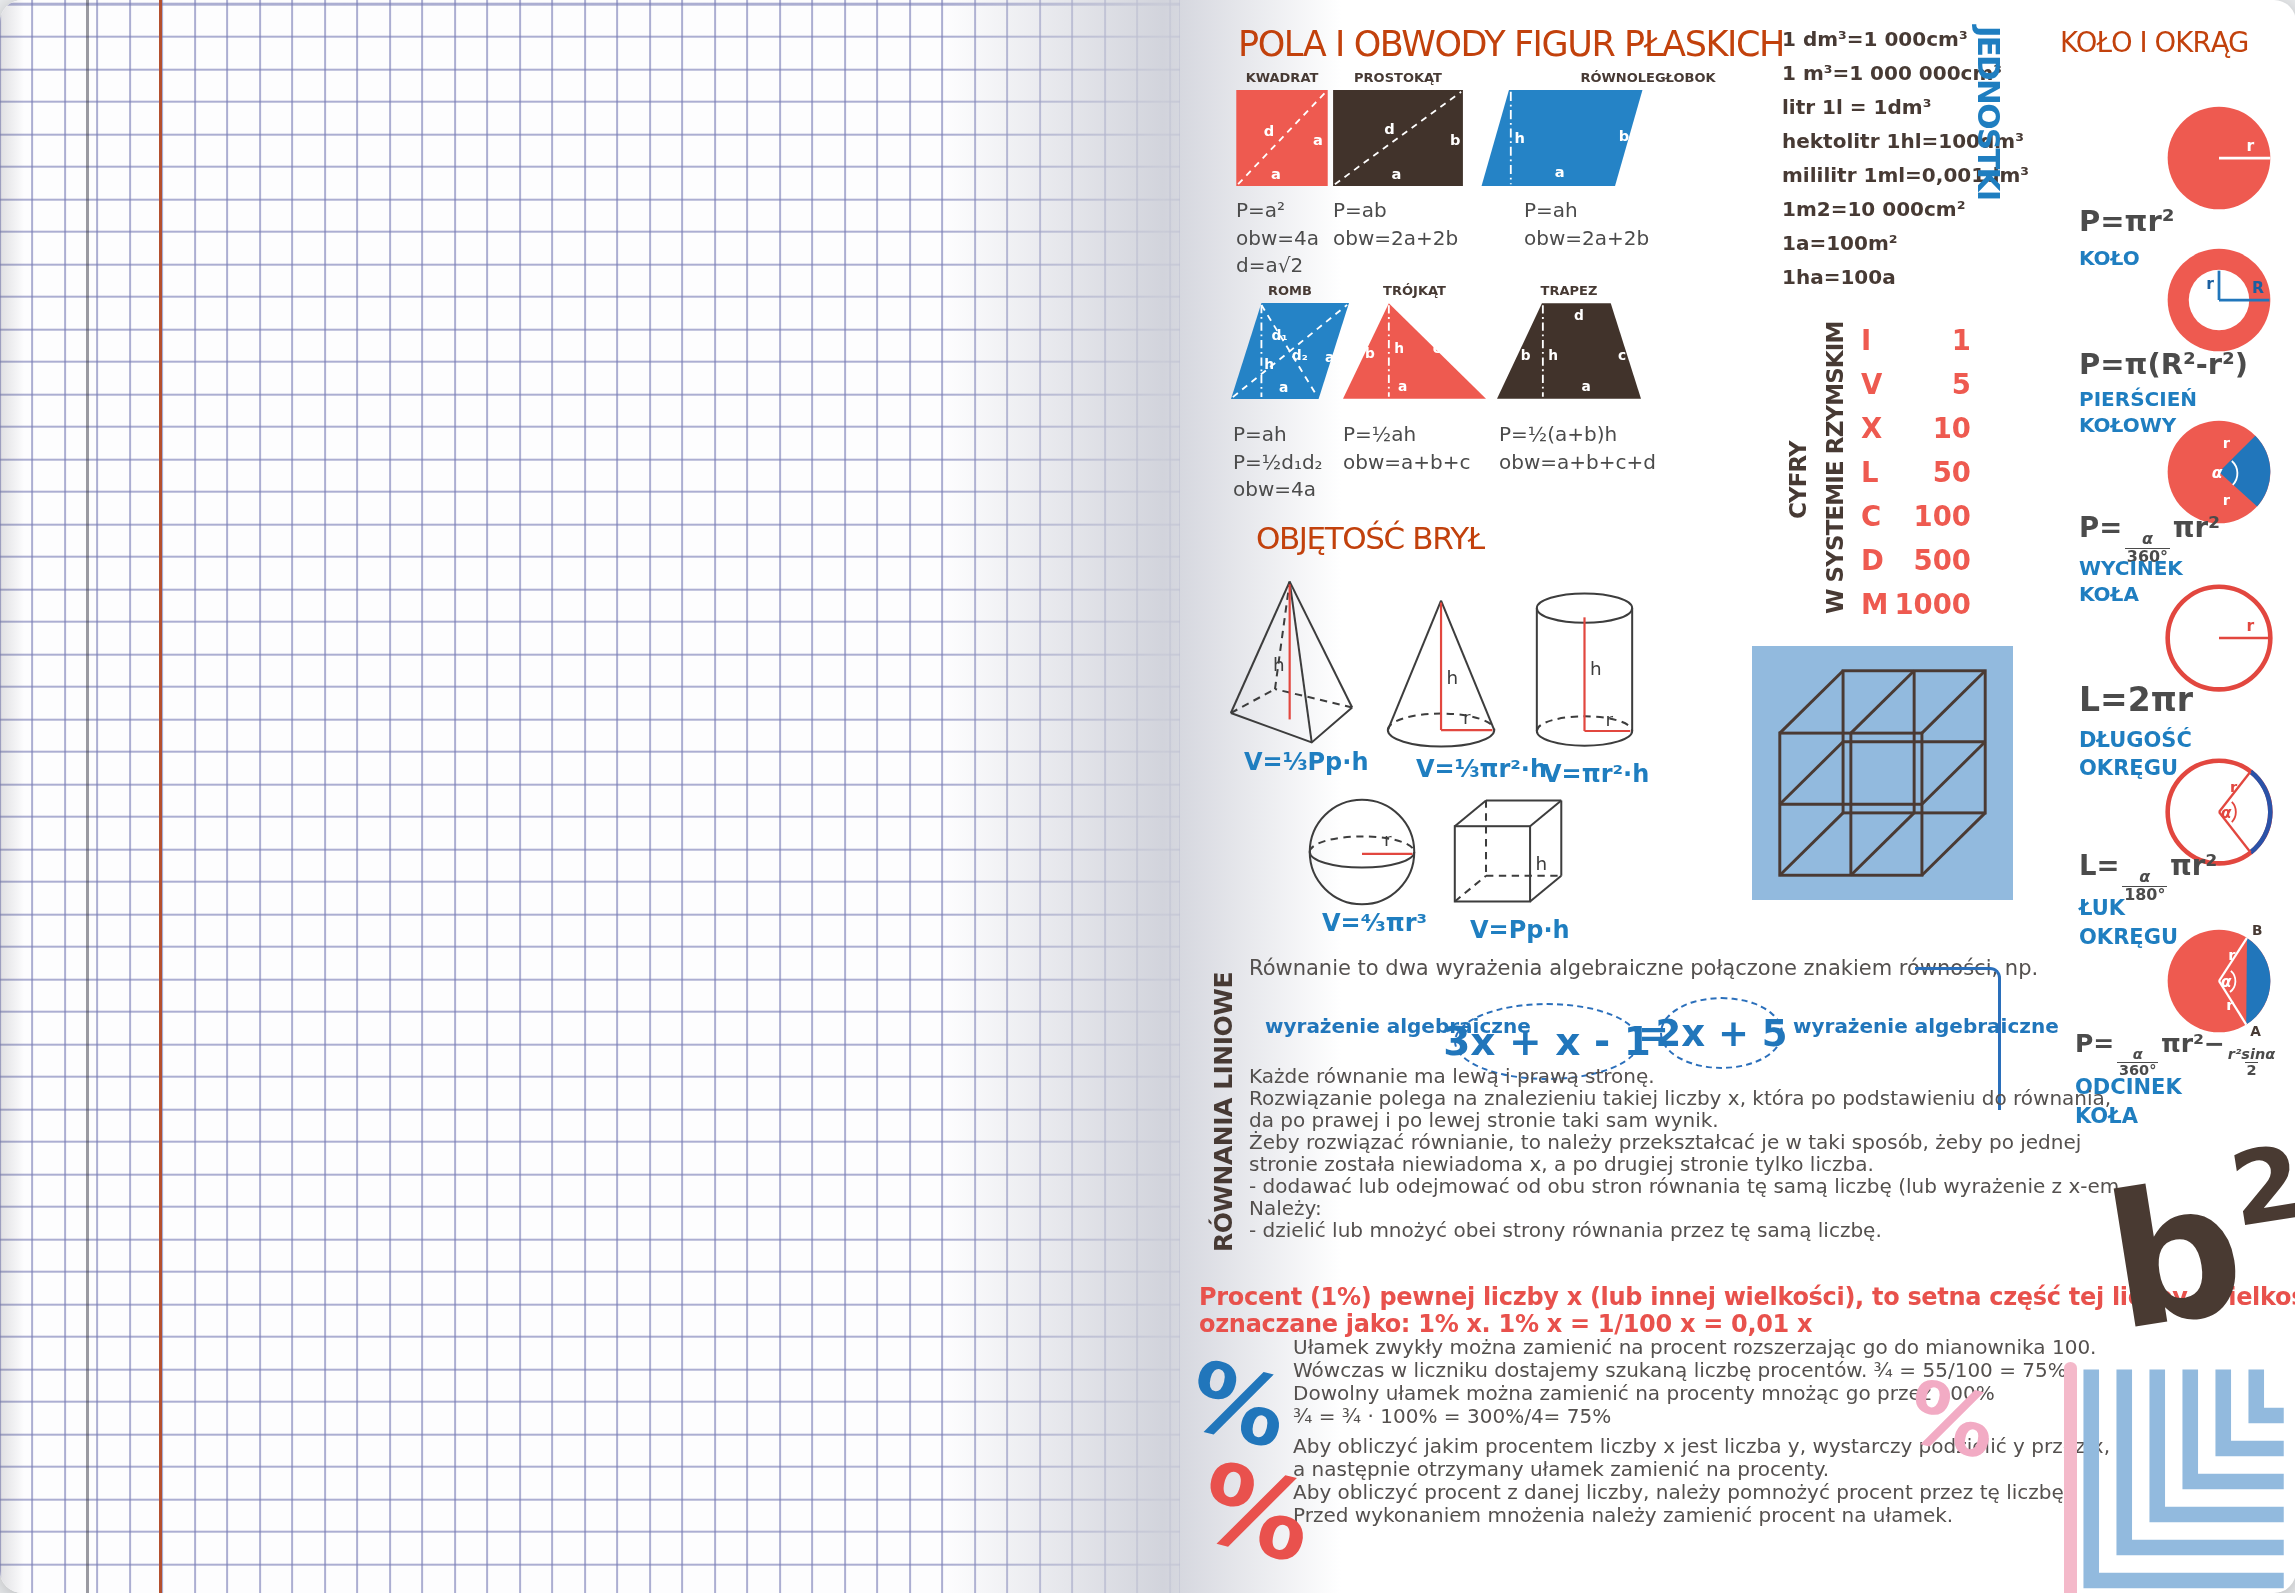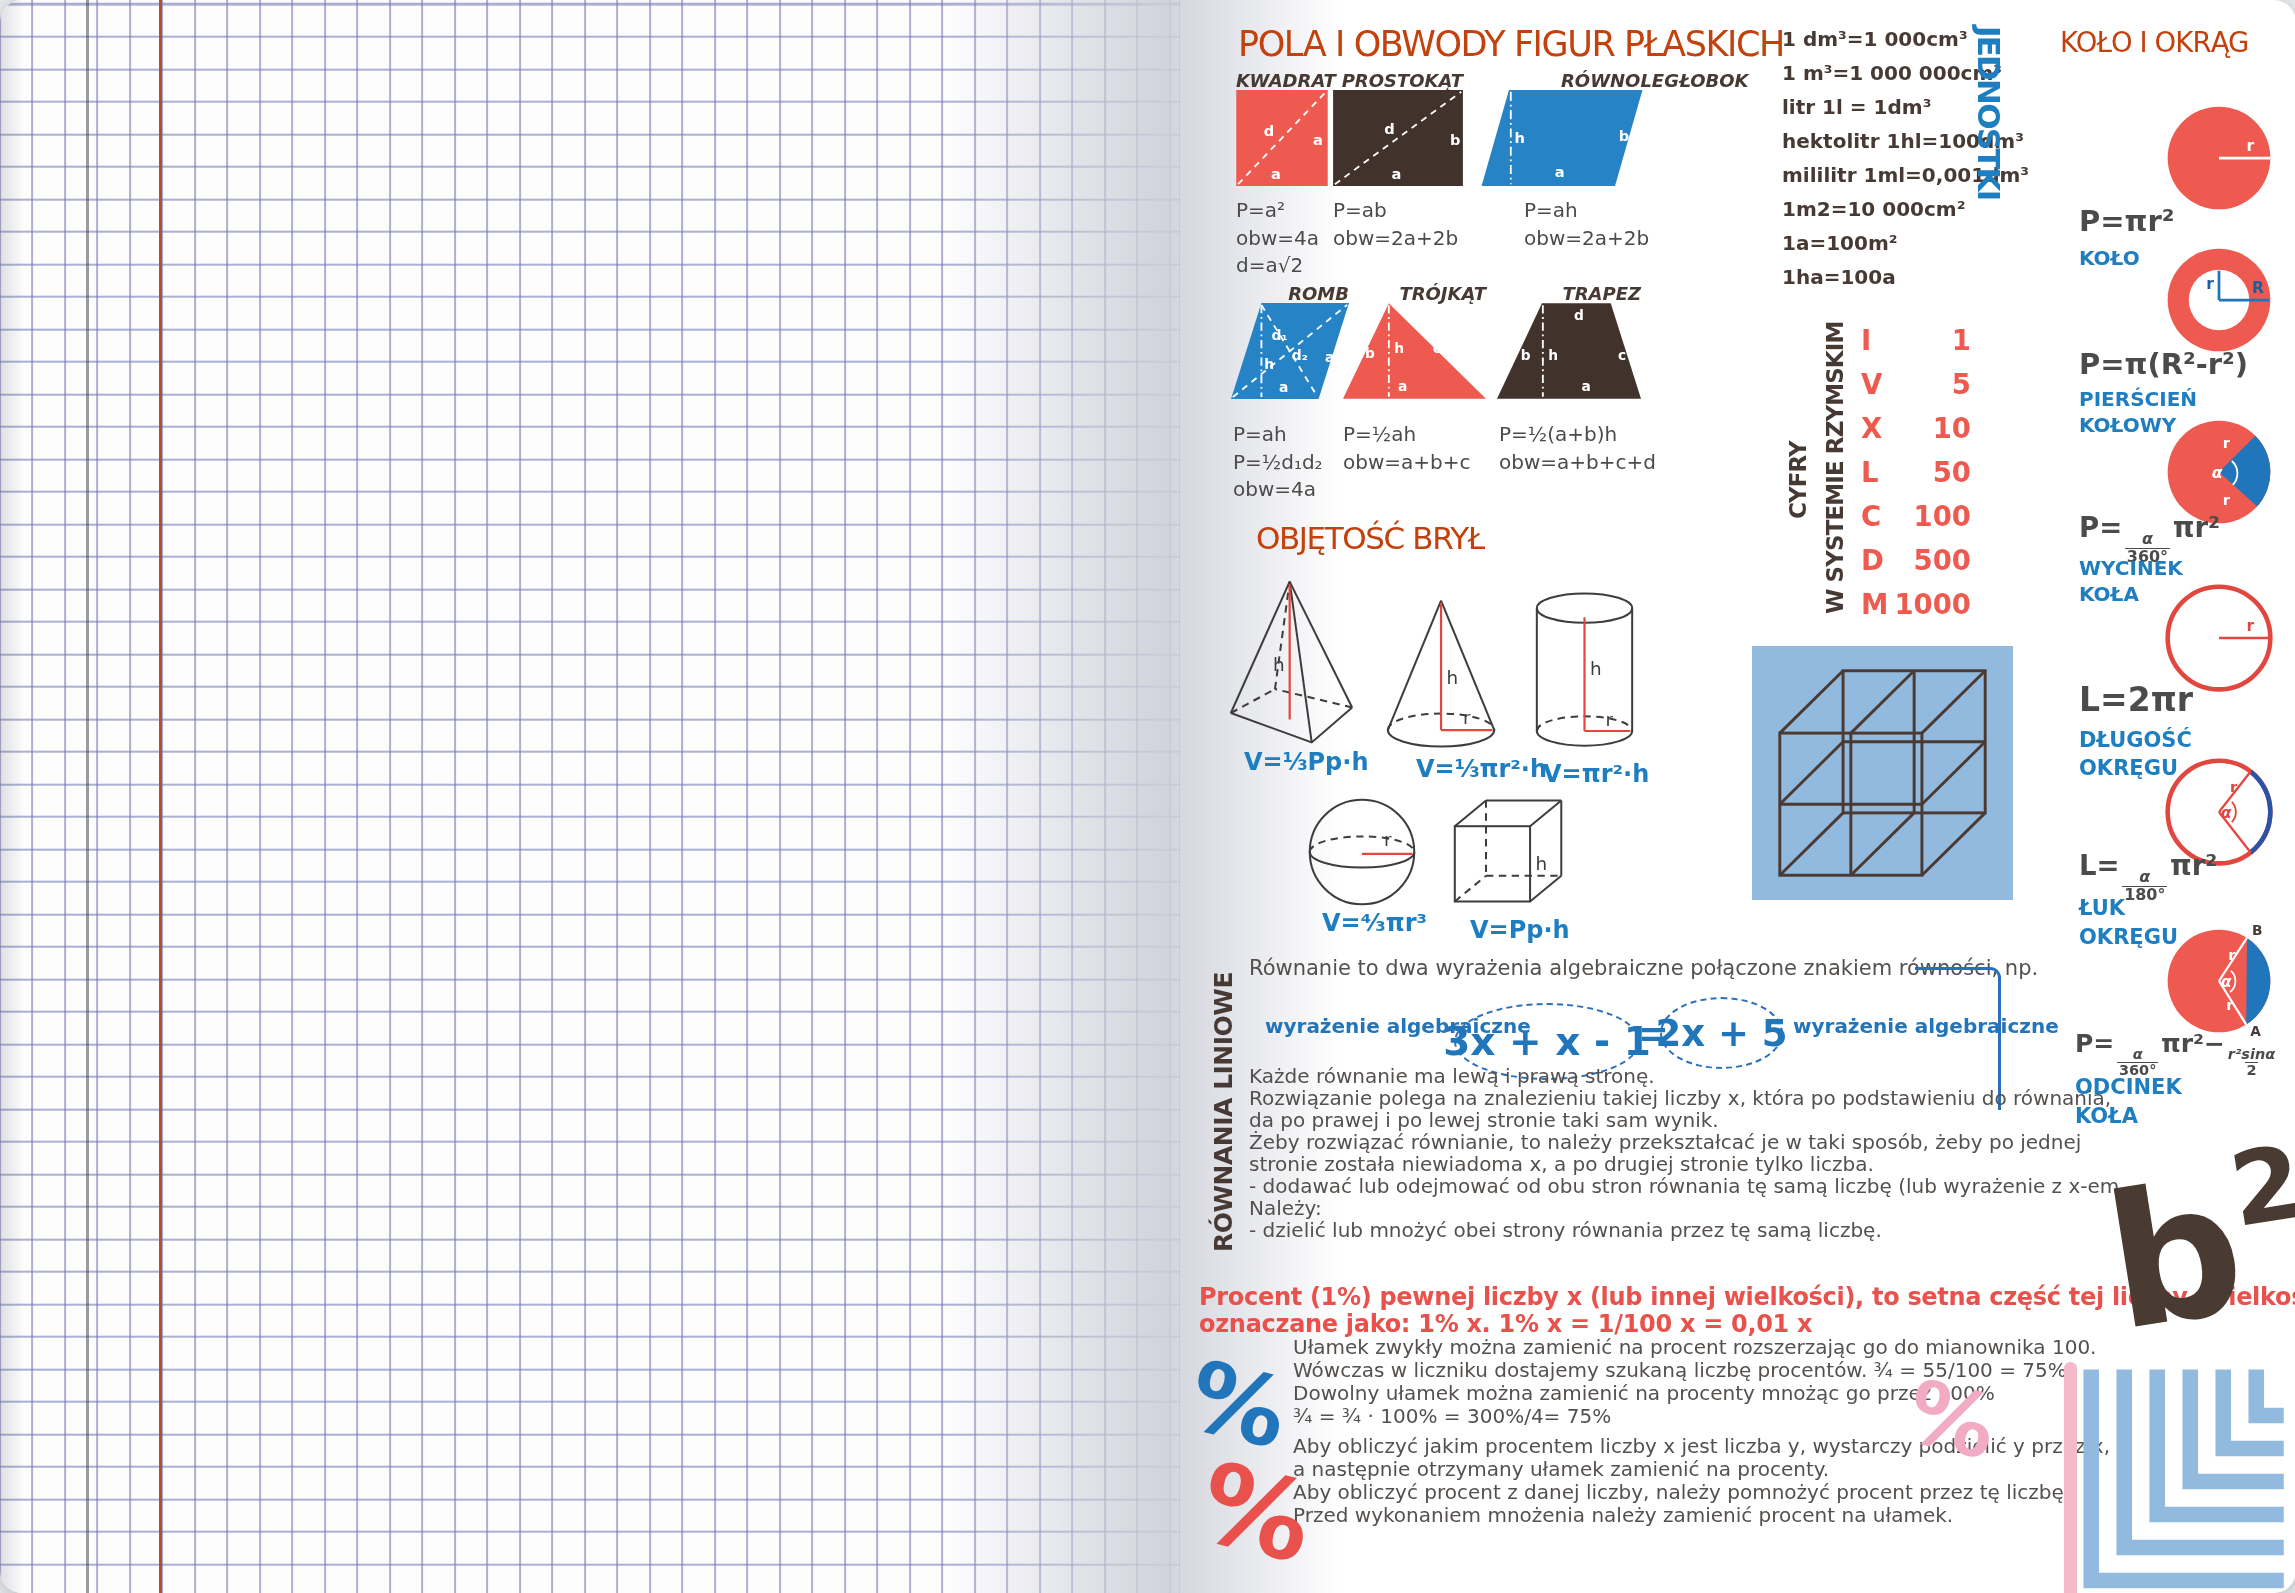--- a/index.html
+++ b/index.html
@@ -14,21 +14,21 @@
     background-position:-0.9px 3.7px;}
   .margin-line{position:absolute;left:159px;top:0;width:2.8px;height:100%;background:#b4502e;}
   .edge-line{position:absolute;left:86px;top:0;width:2.8px;height:100%;background:rgba(55,55,68,.5);}
   .edge-shade{position:absolute;left:0;top:0;width:24px;height:100%;
     background:linear-gradient(to right, rgba(90,90,102,.18), rgba(90,90,102,0));}
   .spine{position:absolute;left:946px;top:0;width:395px;height:100%;
     background:linear-gradient(to right, rgba(222,223,230,0) 0%, rgba(205,207,216,.9) 55%, rgba(240,240,244,0) 100%);}
   
   .brown{color:#473a34}
   .display{font-weight:400;letter-spacing:-1.4px;color:#c2410c;white-space:nowrap;}
-  .shape-label{font-weight:700;font-size:18px;color:#473a34;text-align:right;white-space:nowrap;font-style:italic;}
+  .shape-label{font-weight:700;font-size:13px;color:#473a34;text-align:center;white-space:nowrap;}
   .formula{font-size:20px;font-weight:500;color:#4b4b4b;line-height:27.5px;white-space:nowrap;}
   .vformula{font-size:24px;font-weight:700;color:#1f7ec0;white-space:nowrap;}
   .cformula{font-weight:600;color:#4b4b4b;white-space:nowrap;}
   .caption{font-weight:600;color:#1f7ec0;white-space:nowrap;}
   .vtext{position:absolute;writing-mode:vertical-rl;font-weight:800;white-space:nowrap;}
   .vtext.up{transform:rotate(180deg);}
   .frac{display:inline-flex;flex-direction:column;align-items:center;vertical-align:-0.45em;line-height:1.05;font-size:0.58em;margin:0 2.8px;}
   .frac .num{font-style:italic;}
   .frac .den{border-top:1.8px solid #4b4b4b;padding:0 1.8px;}
   .roman-row{display:flex;justify-content:space-between;align-items:center;width:110px;height:44px;

